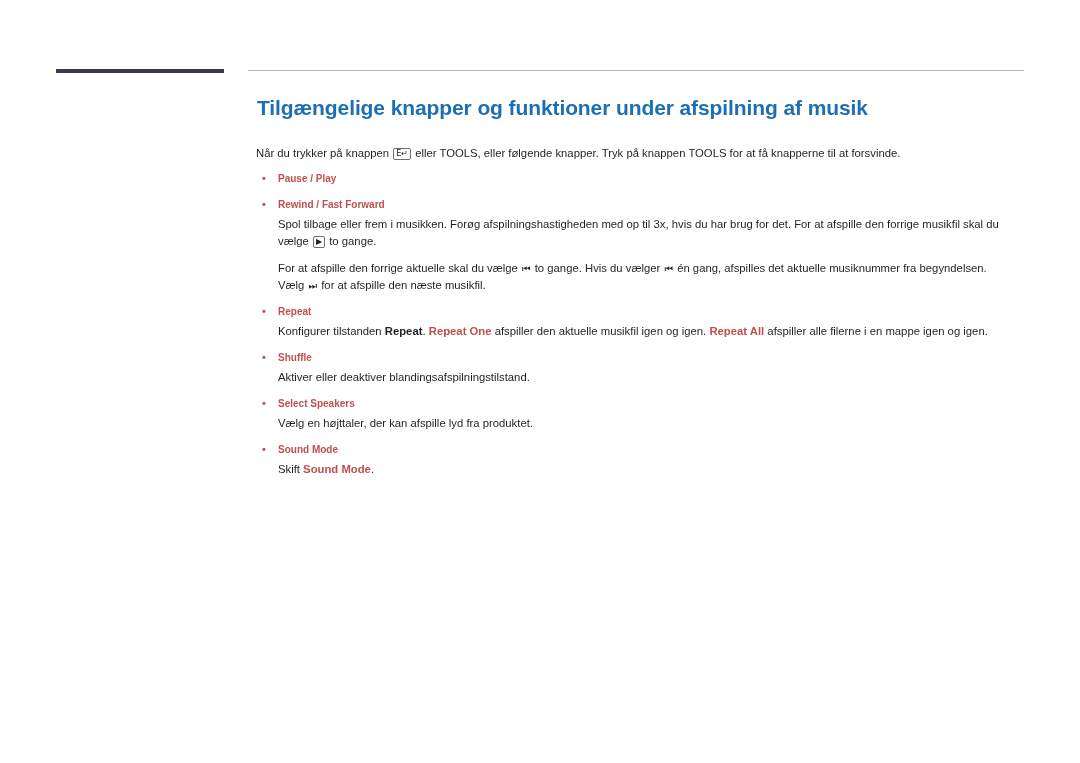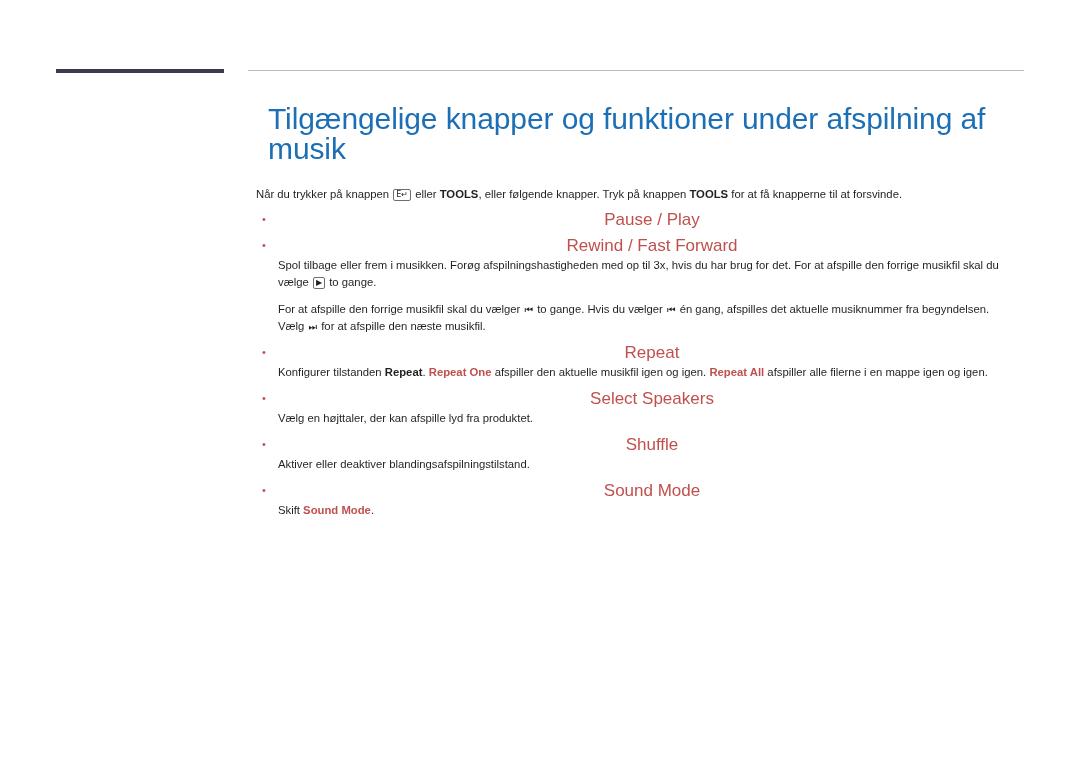--- a/index.html
+++ b/index.html
@@ -37,50 +37,49 @@
     height: 1px;
     background: #b9bcbe;
   }
   .content {
     position: absolute;
     left: 256px;
     top: 92px;
     width: 770px;
   }
   h1.title {
-    margin: 12px;
-    font-size: 30px;
-    font-weight: normal;
+    margin: 1px;
+    font-size: 21px;
+    font-weight: bold;
     color: #1c6fb5;
     letter-spacing: -0.1px;
     line-height: 30px;
   }
   .intro {
     margin-top: 22px;
     font-size: 11.3px;
     line-height: 16px;
     color: #231f20;
   }
   .intro b {
-    font-weight: bold;
+    font-weight: normal;
   }
   .list {
     margin-top: 10px;
   }
   .item {
     margin-bottom: 10px;
   }
   .item-head {
     position: relative;
     padding-left: 22px;
-    font-size: 17px;
-    font-weight: normal;
+    font-size: 10px;
+    font-weight: bold;
     color: #c0504d;
     line-height: 16px;
-    text-align: center;
   }
   .item-head::before {
     content: "\2022";
     position: absolute;
     left: 6px;
     top: -1px;
     color: #c0504d;
     font-size: 11px;
   }
   .item-body {
@@ -142,33 +141,33 @@
 
     <div class="list" id="feature-list">
         <div class="item">
           <div class="item-head">Pause / Play</div>
         </div>
         <div class="item">
           <div class="item-head">Rewind / Fast Forward</div>
           <div class="item-body"><span>Spol tilbage eller frem i musikken. Forøg afspilningshastigheden med op til 3x, hvis du har brug for det. For at afspille den forrige musikfil skal du vælge </span><span class="key">▶</span><span> to gange.</span></div>
         </div>
         <div class="item">
-          <div class="item-body"><span>For at afspille den forrige musikfil skal du vælger </span><span class="glyph">⏮</span><span> to gange. Hvis du vælger </span><span class="glyph">⏮</span><span> én gang, afspilles det aktuelle musiknummer fra begyndelsen.</span><br><span>Vælg </span><span class="glyph">⏭</span><span> for at afspille den næste musikfil.</span></div>
+          <div class="item-body"><span>For at afspille den forrige aktuelle skal du vælge </span><span class="glyph">⏮</span><span> to gange. Hvis du vælger </span><span class="glyph">⏮</span><span> én gang, afspilles det aktuelle musiknummer fra begyndelsen.</span><br><span>Vælg </span><span class="glyph">⏭</span><span> for at afspille den næste musikfil.</span></div>
         </div>
         <div class="item">
           <div class="item-head">Repeat</div>
           <div class="item-body"><span>Konfigurer tilstanden </span><b>Repeat</b><span>. </span><span class="hl">Repeat One</span><span> afspiller den aktuelle musikfil igen og igen. </span><span class="hl">Repeat All</span><span> afspiller alle filerne i en mappe igen og igen.</span></div>
         </div>
         <div class="item">
+          <div class="item-head">Shuffle</div>
+          <div class="item-body"><span>Aktiver eller deaktiver blandingsafspilningstilstand.</span></div>
+        </div>
+        <div class="item">
           <div class="item-head">Select Speakers</div>
           <div class="item-body"><span>Vælg en højttaler, der kan afspille lyd fra produktet.</span></div>
-        </div>
-        <div class="item">
-          <div class="item-head">Shuffle</div>
-          <div class="item-body"><span>Aktiver eller deaktiver blandingsafspilningstilstand.</span></div>
         </div>
         <div class="item">
           <div class="item-head">Sound Mode</div>
           <div class="item-body"><span>Skift </span><span class="hl">Sound Mode</span><span>.</span></div>
         </div>
       </div>
 
   </div>
 </div>
 

